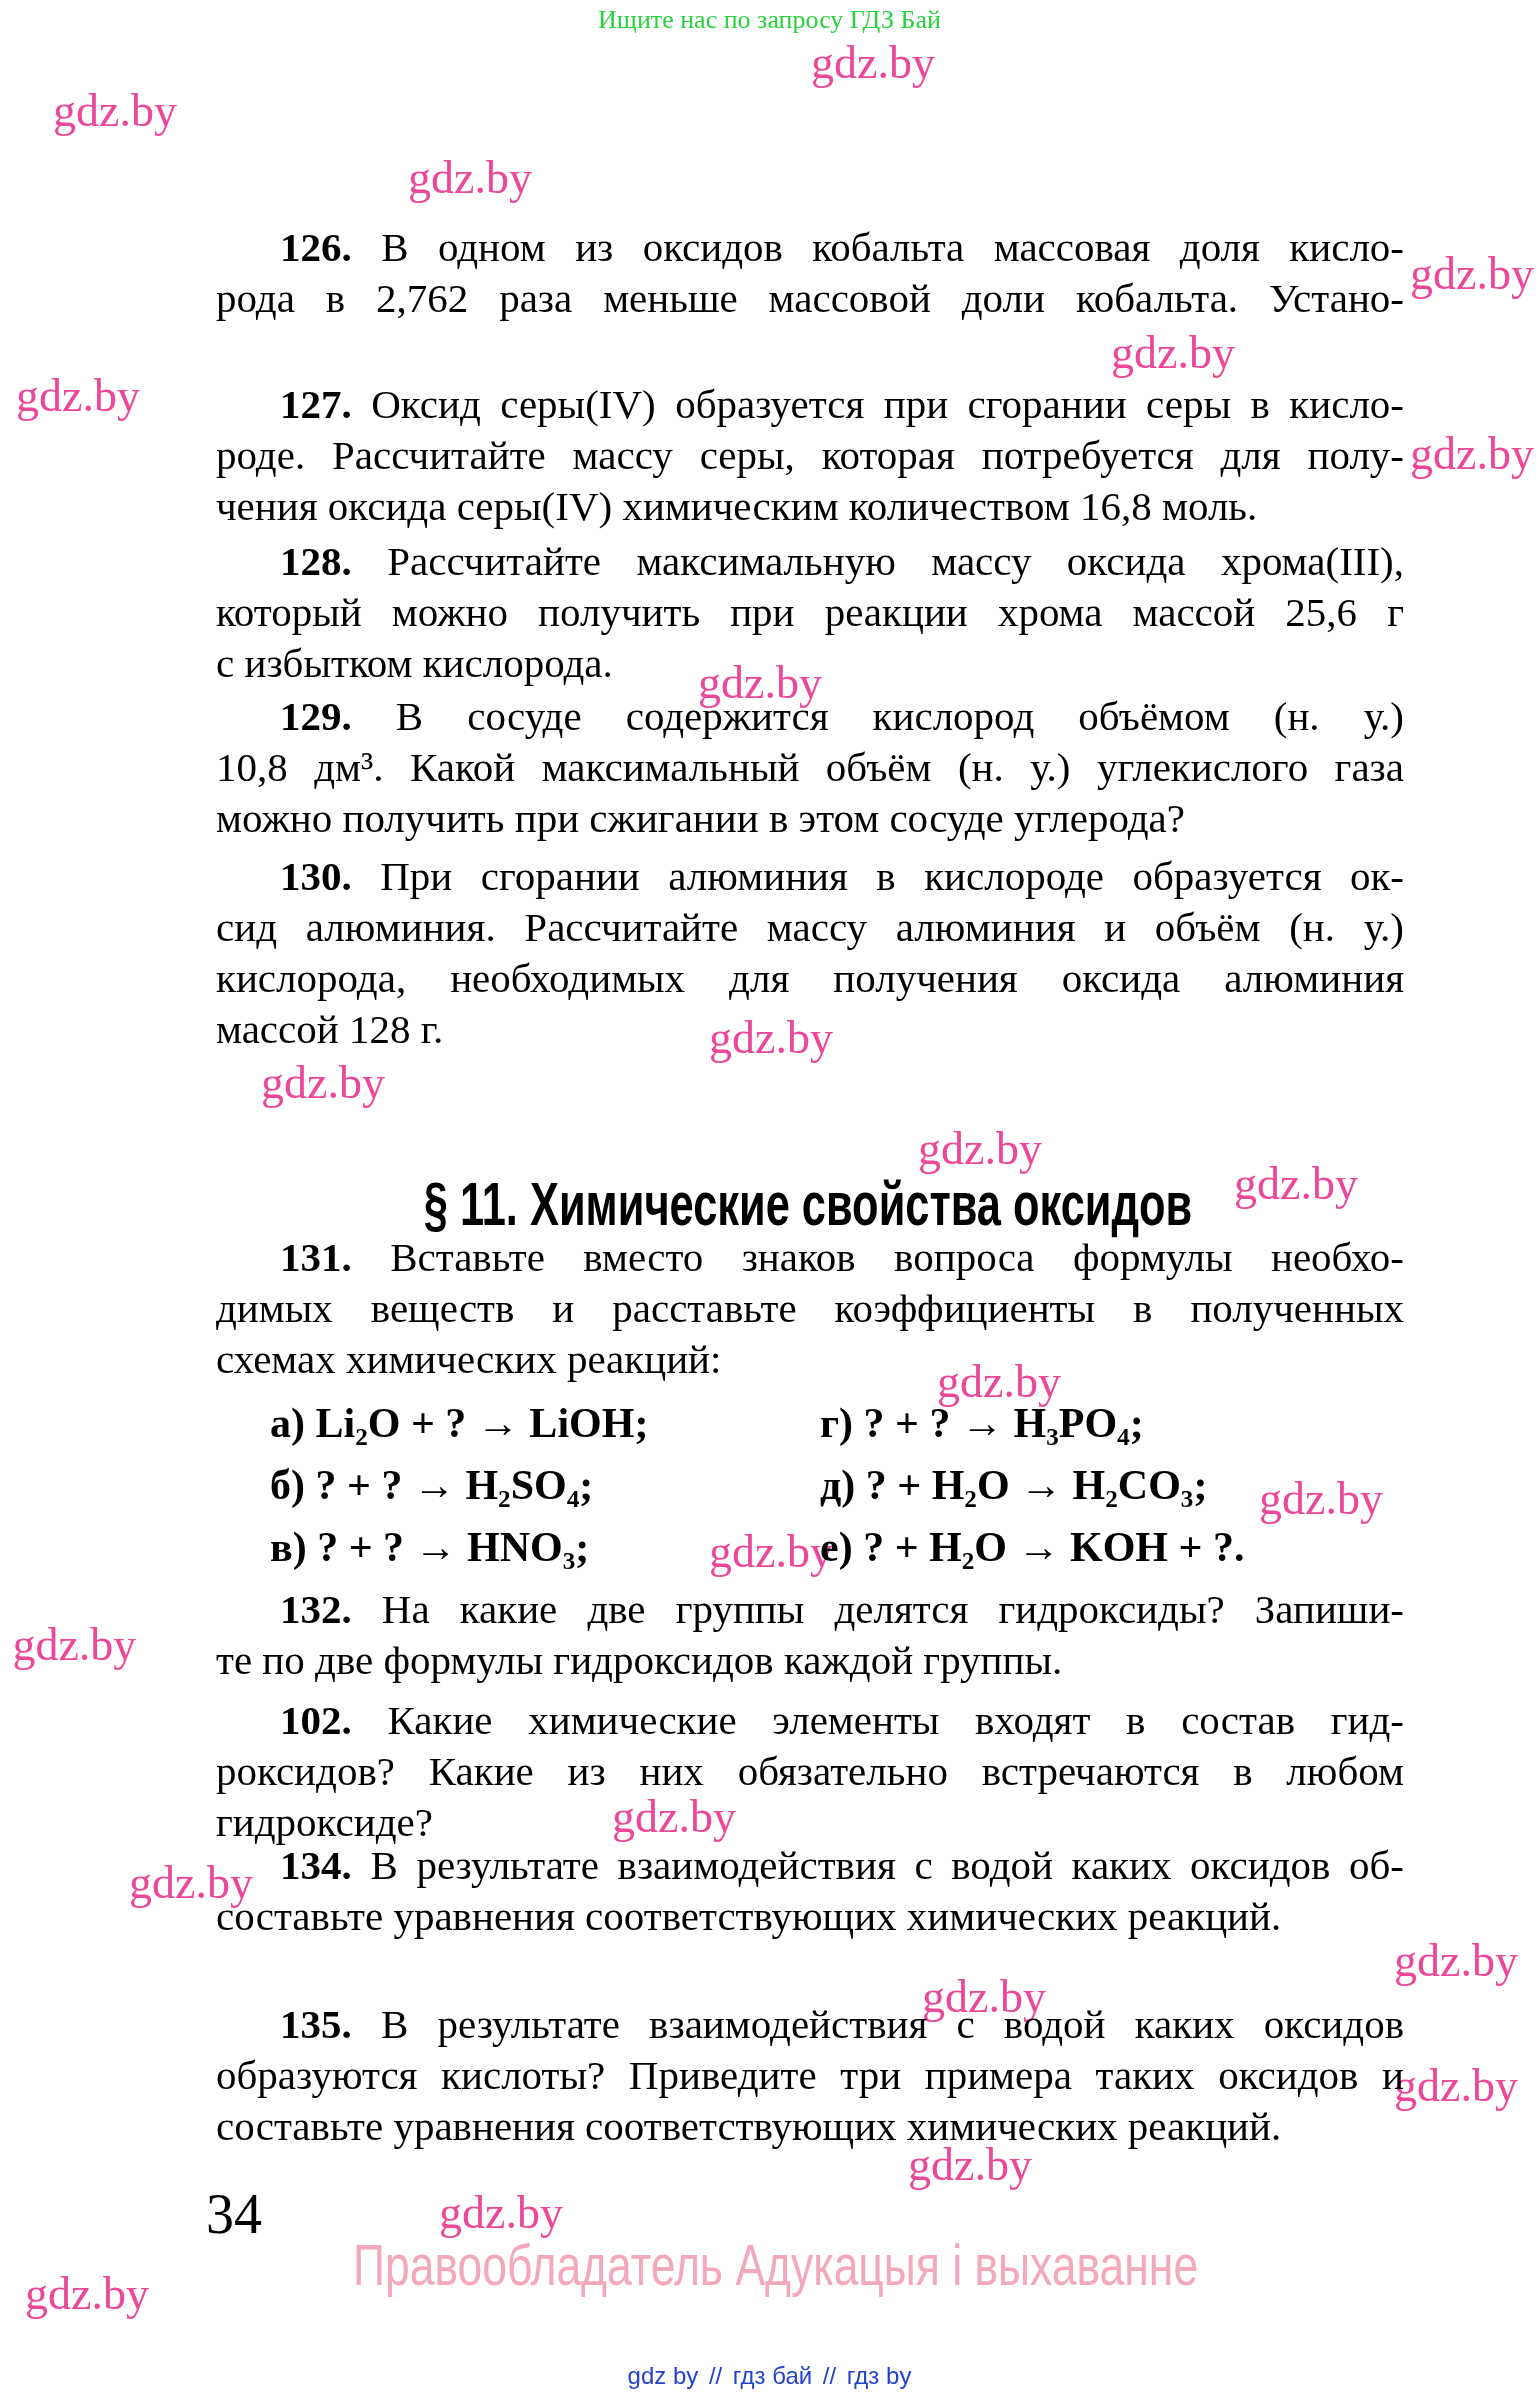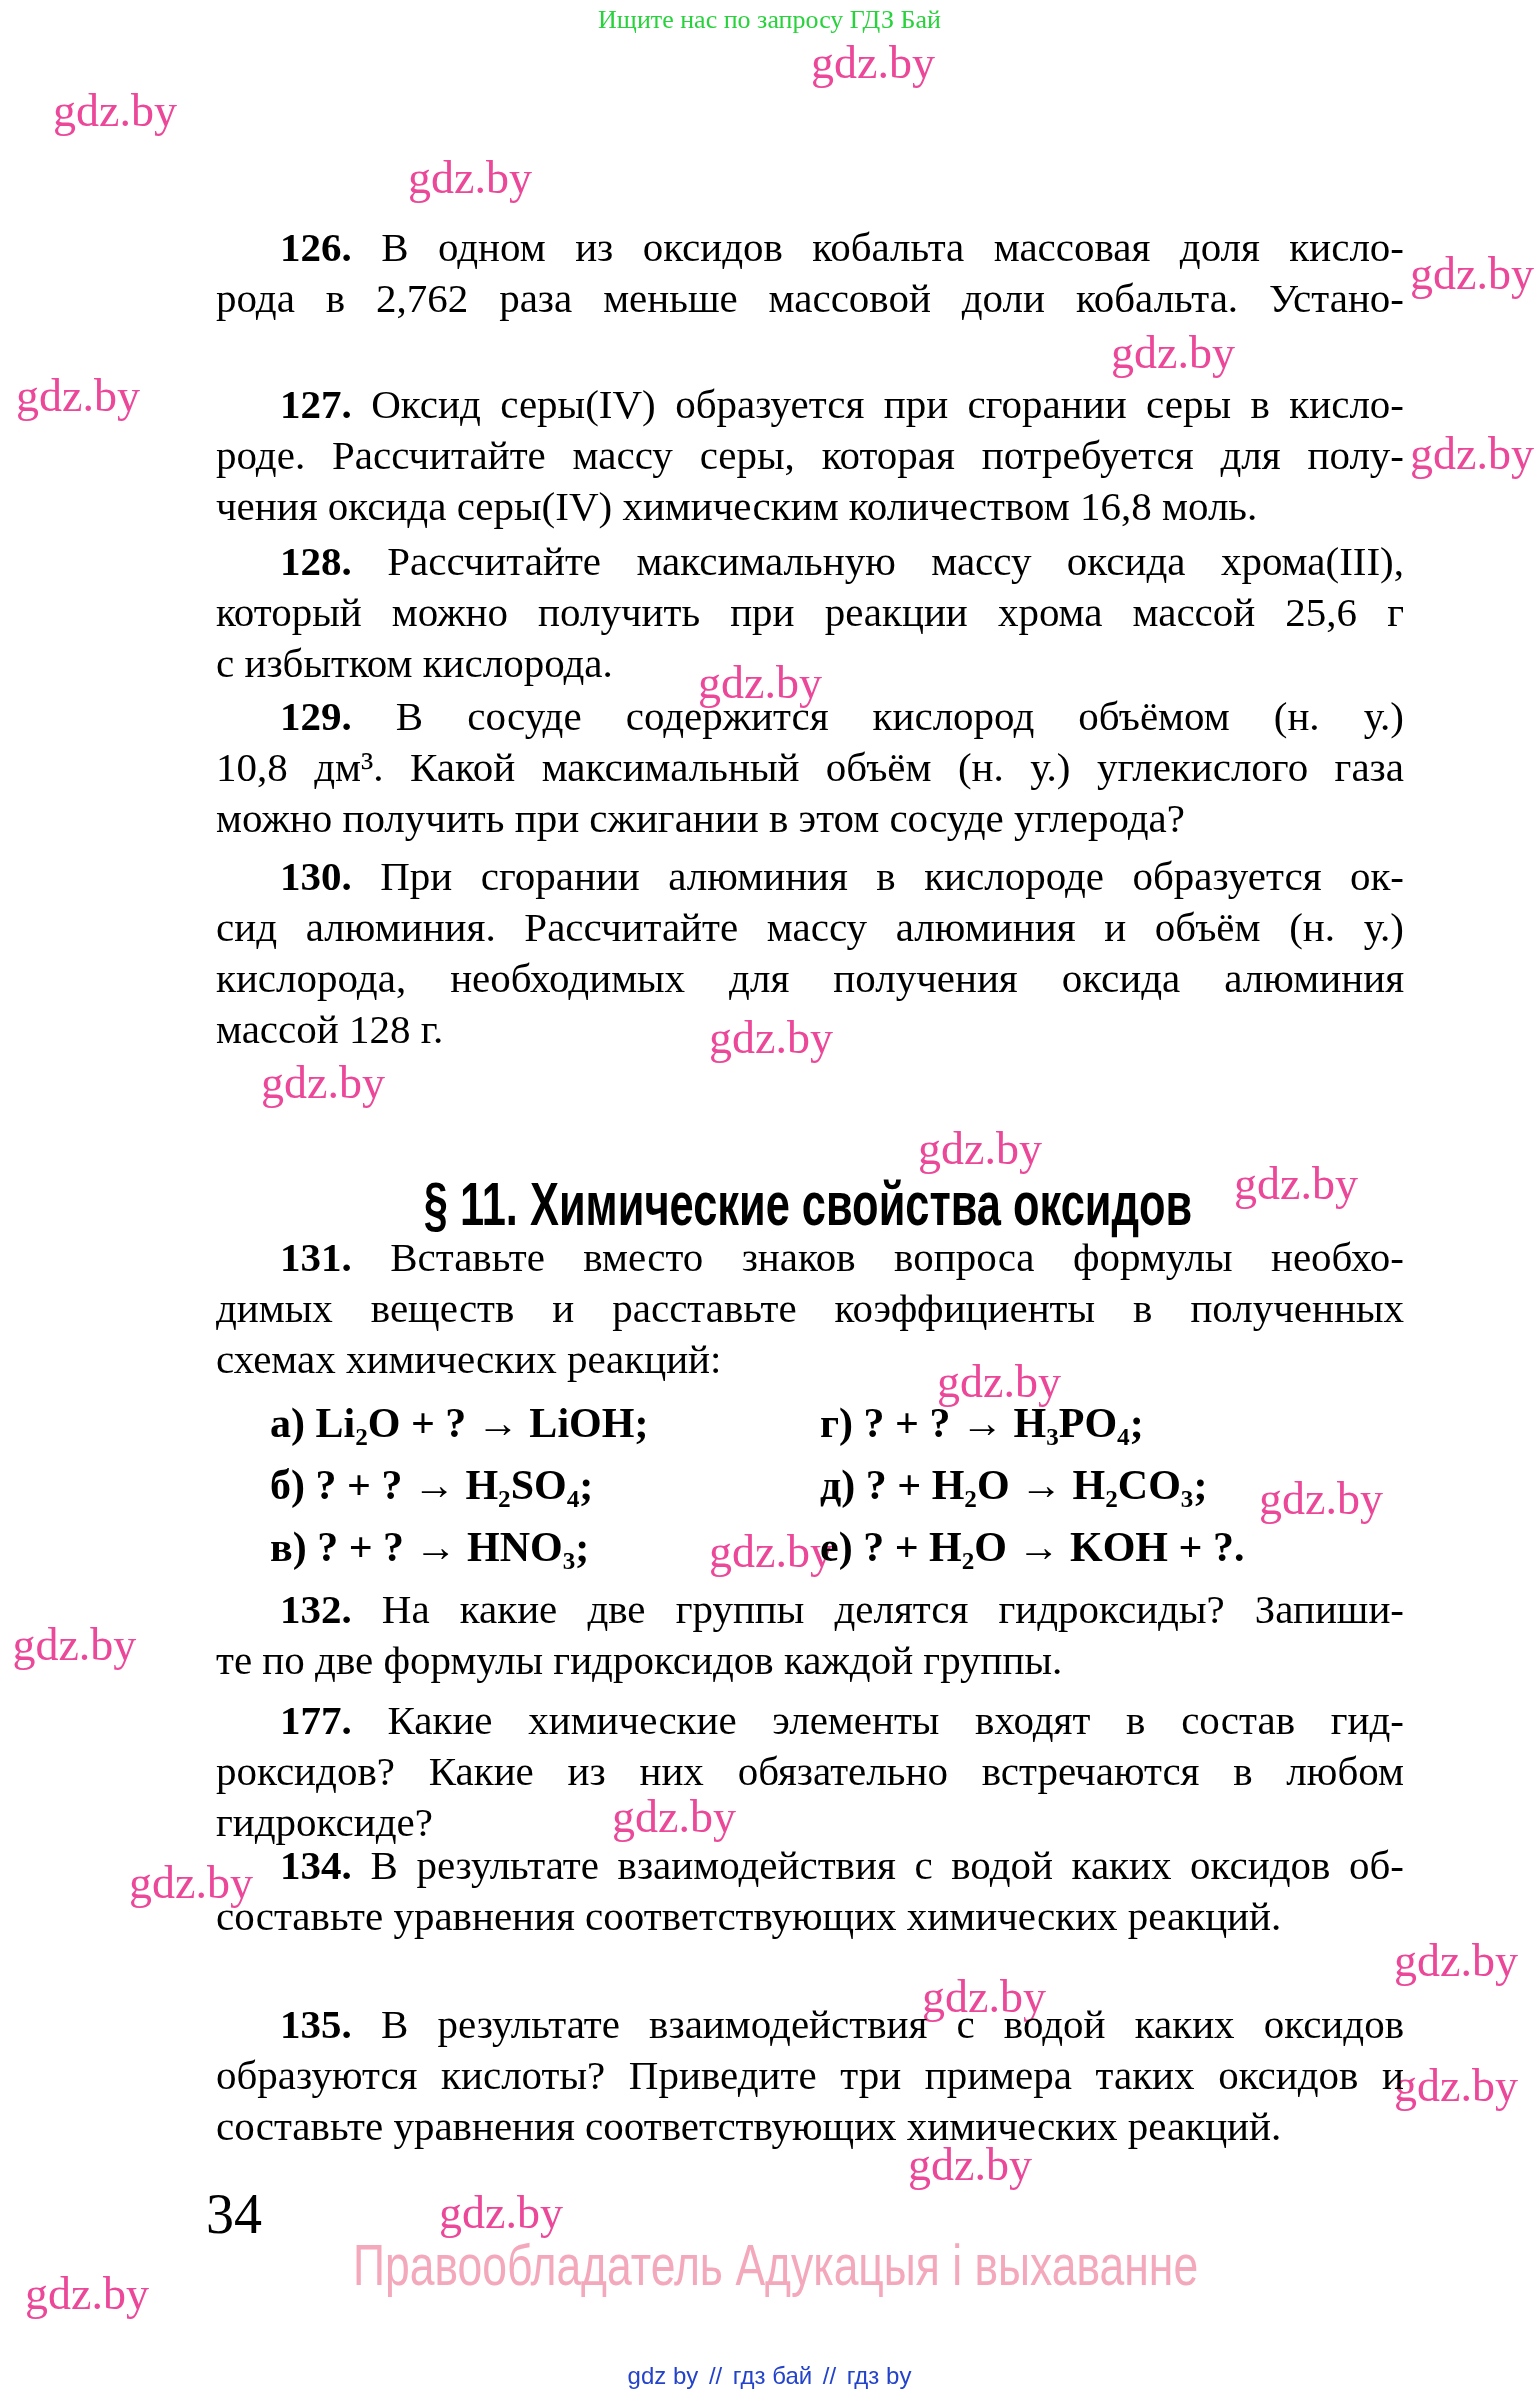--- a/index.html
+++ b/index.html
@@ -166,21 +166,21 @@
     <div>в) ? + ? → HNO₃;</div>
     <div>е) ? + H₂O → KOH + ?.</div>
   </div>
 
   <div class="para" style="top:1584px">
     <div class="line jl ind"><span class="num">132.</span> <span>На какие две группы делятся гидроксиды? Запиши-</span></div>
     <div class="line">те по две формулы гидроксидов каждой группы.</div>
   </div>
 
   <div class="para" style="top:1695px">
-    <div class="line jl ind"><span class="num">177.</span> <span>Какие химические элементы входят в состав гид-</span></div>
+    <div class="line jl ind"><span class="num">102.</span> <span>Какие химические элементы входят в состав гид-</span></div>
     <div class="line jl">роксидов? Какие из них обязательно встречаются в любом</div>
     <div class="line">гидроксиде?</div>
   </div>
 
   <div class="para" style="top:1840px">
     <div class="line jl ind"><span class="num">134.</span> <span>В результате взаимодействия с водой каких оксидов об-</span></div>
     <div class="line">составьте уравнения соответствующих химических реакций.</div>
   </div>
 
   <div class="para" style="top:1999px">

